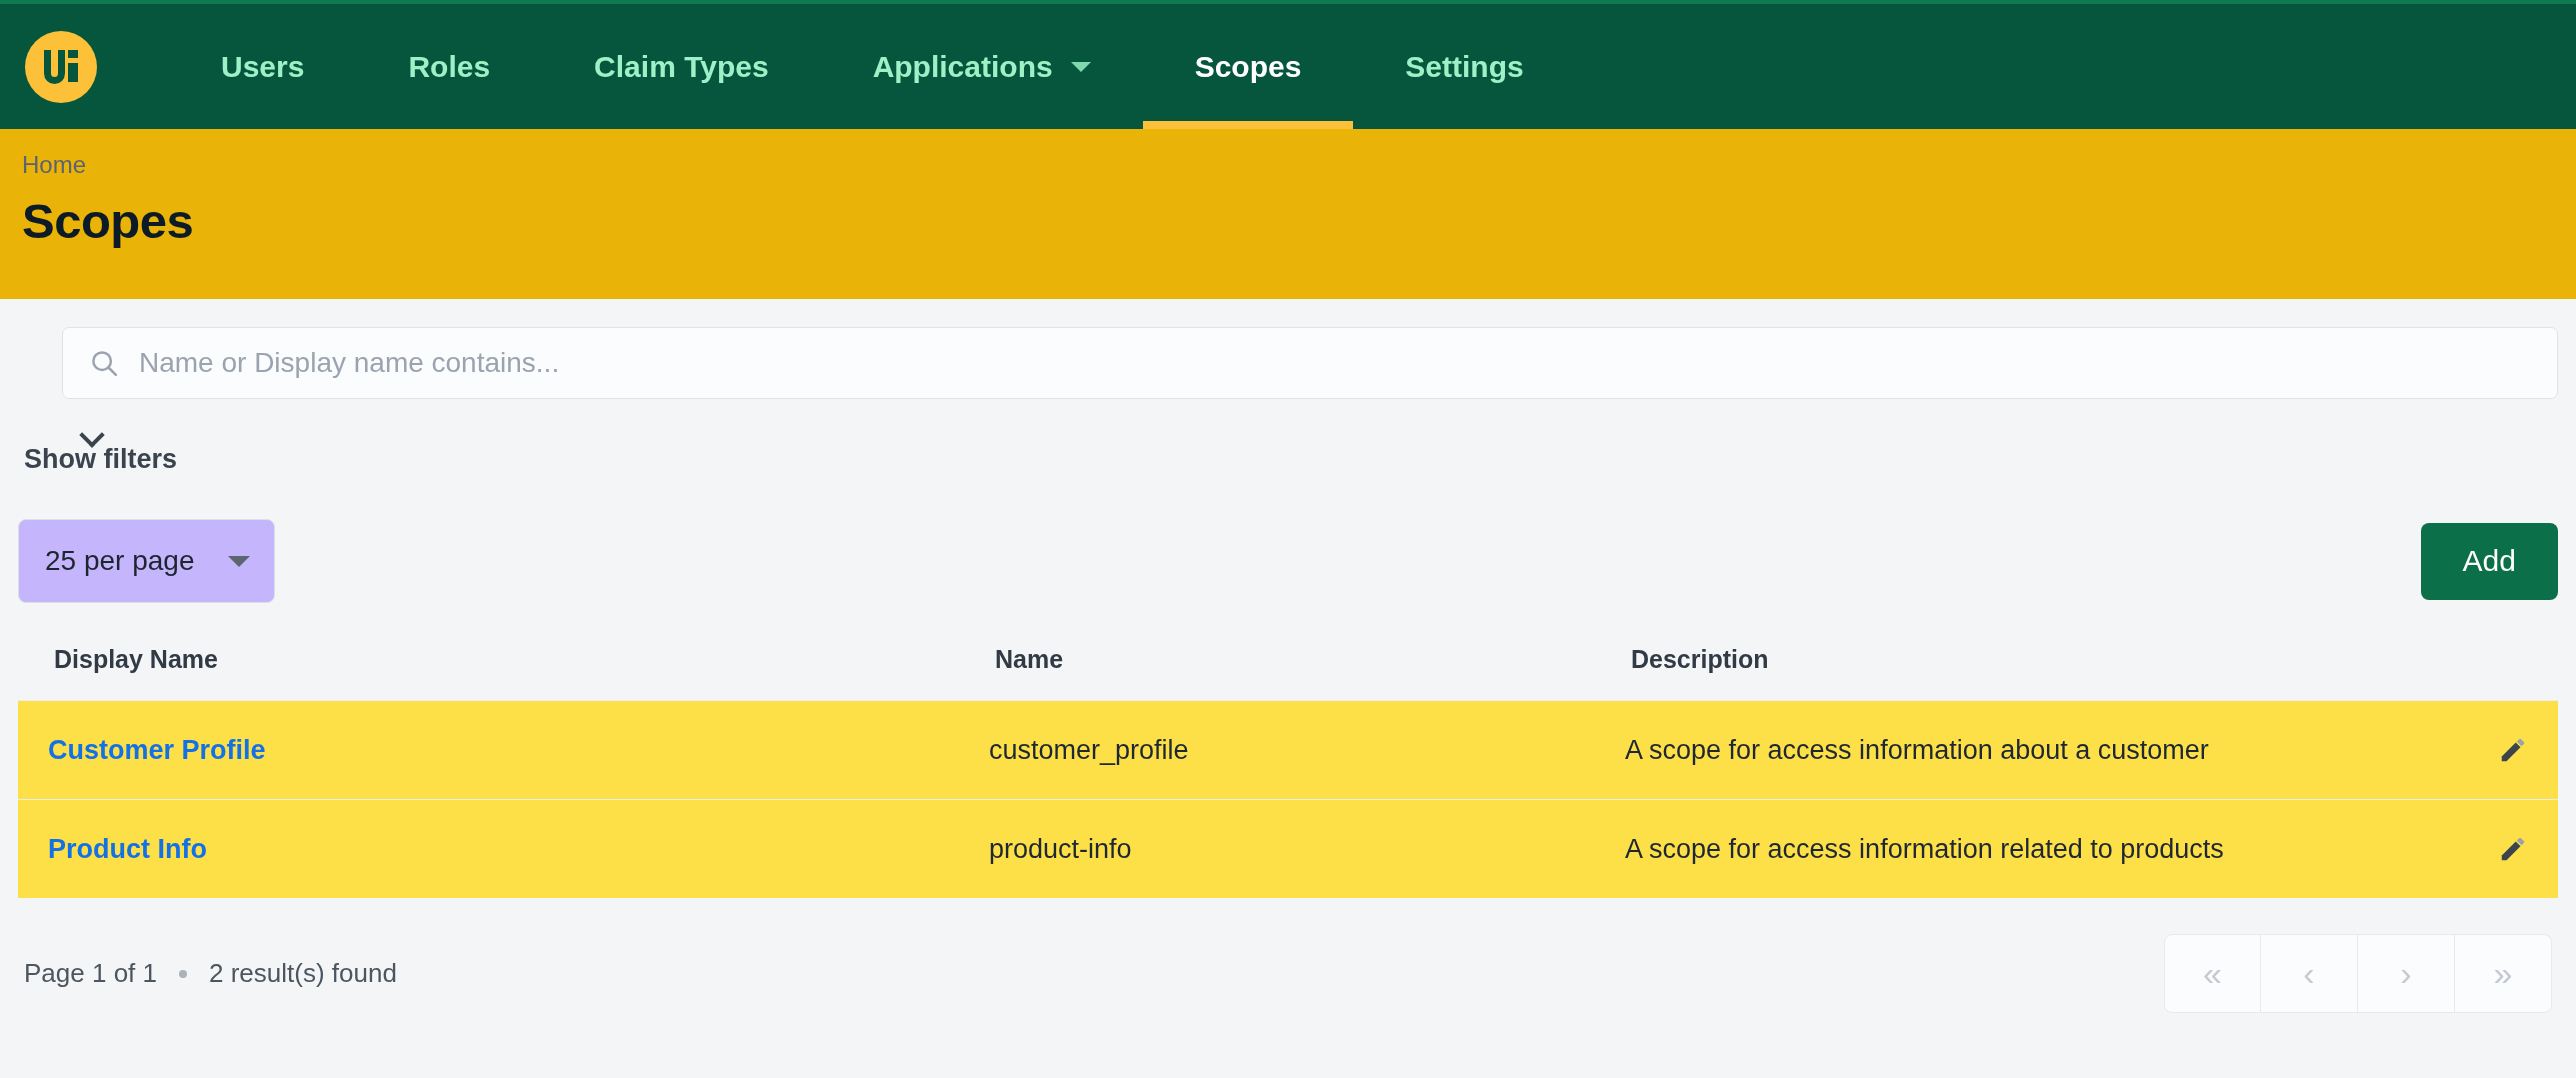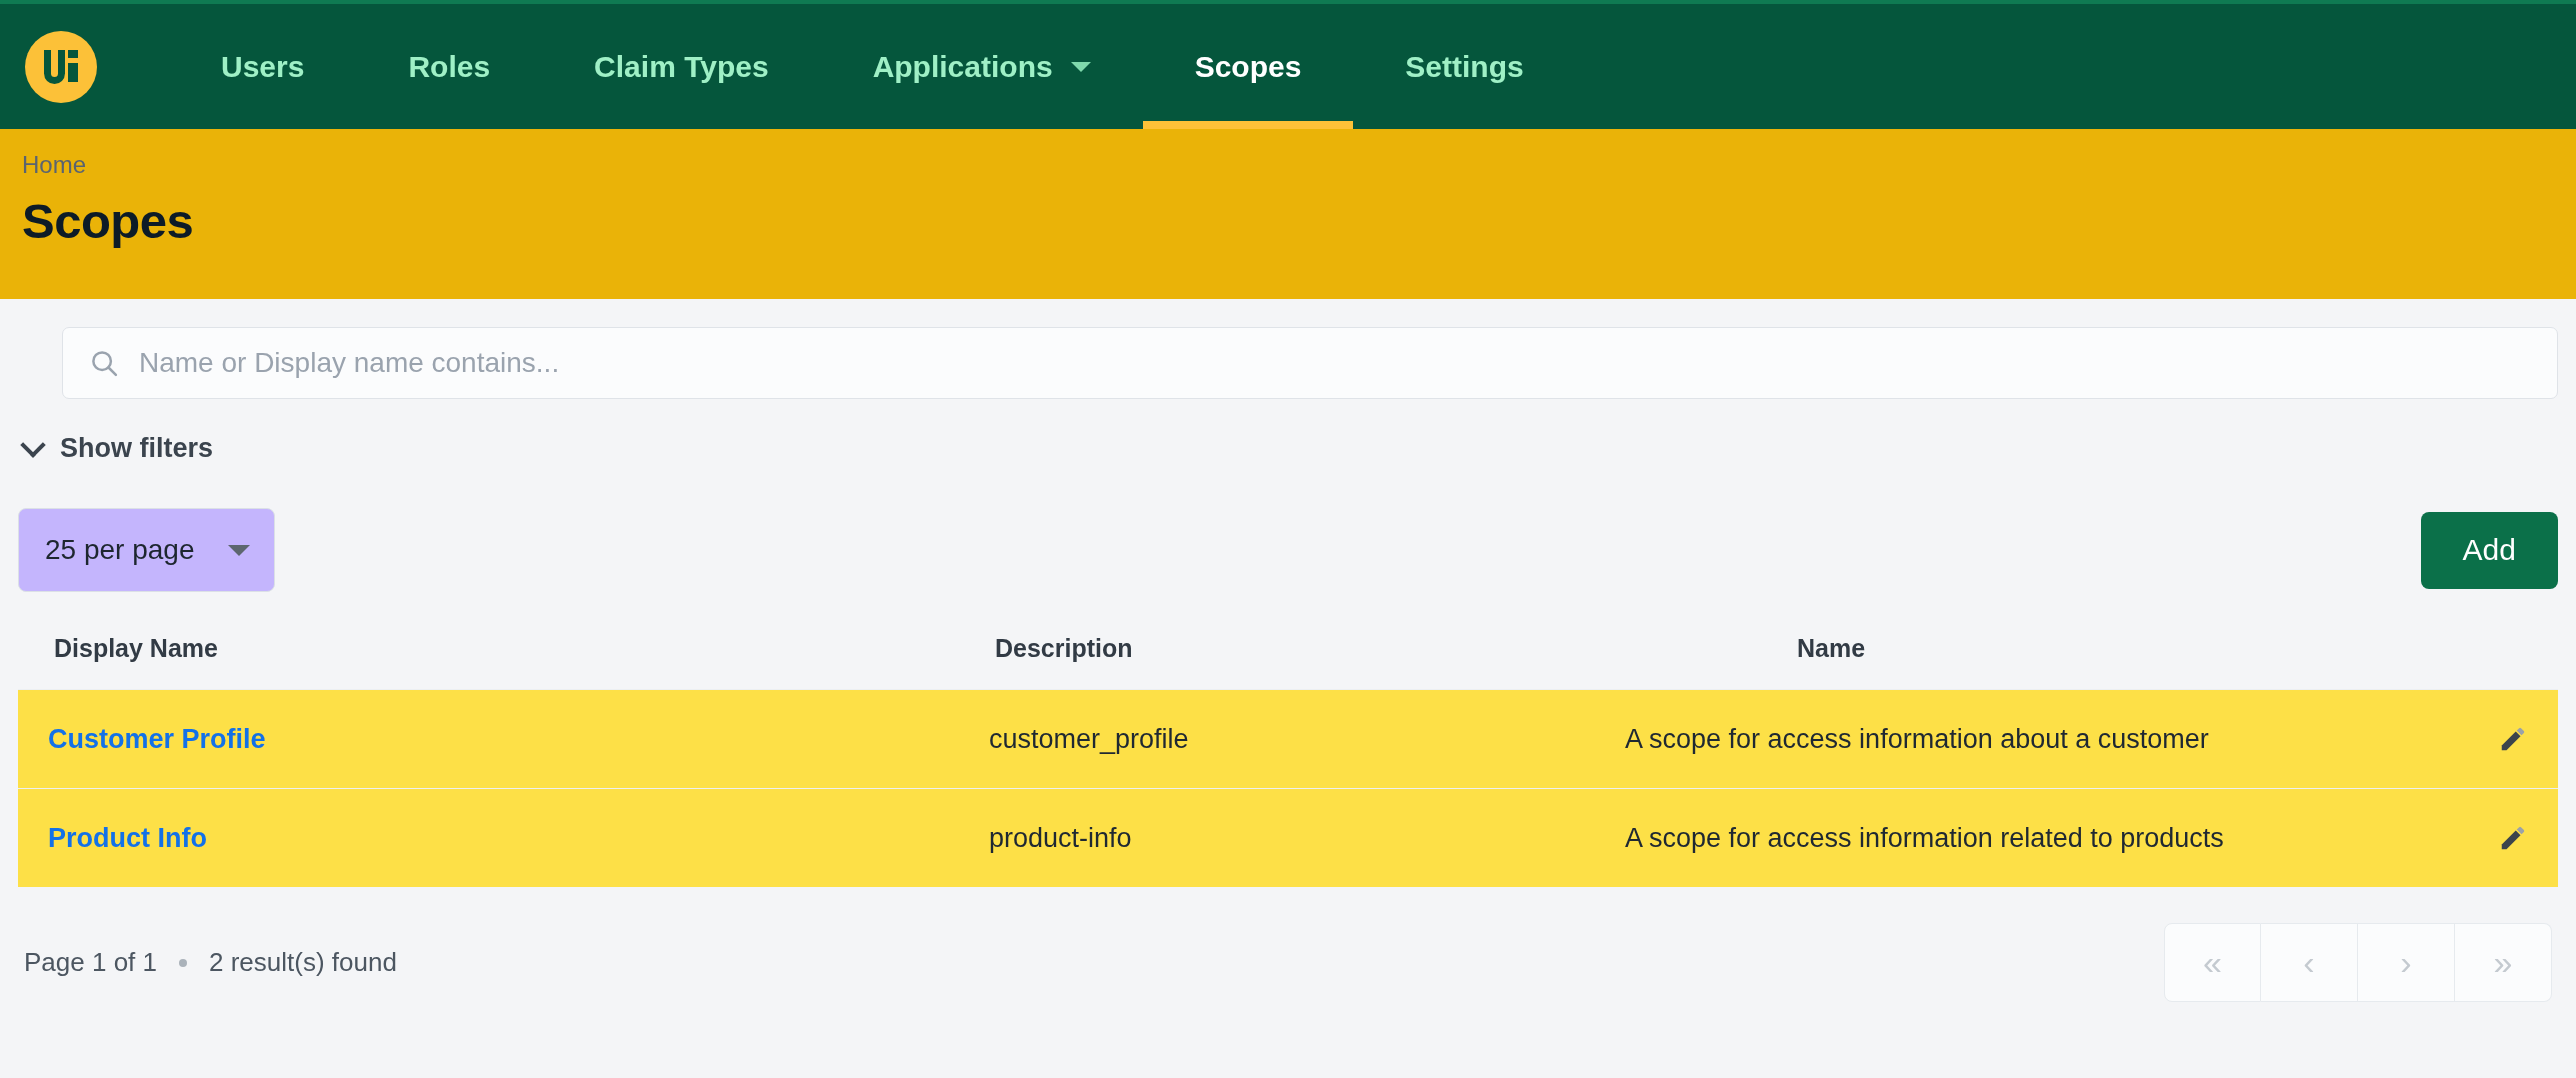--- a/index.html
+++ b/index.html
@@ -139,20 +139,21 @@
     height: 100%;
   }
   .search-input::placeholder { color: #9aa3ae; }
 
   .filters-row {
     display: flex;
     align-items: center;
     padding: 34px 6px 0 6px;
     cursor: pointer;
     width: fit-content;
+    flex-direction: column;
   }
   .chevron-down {
     width: 18px; height: 18px;
     border-right: 4px solid #3b444e;
     border-bottom: 4px solid #3b444e;
     transform: rotate(45deg);
     margin-right: 18px;
     margin-top: -7px;
   }
   .filters-label {
@@ -340,22 +341,22 @@
       <span class="per-page-label">25 per page</span>
       <span class="per-page-caret"></span>
     </div>
     <button class="add-button">Add</button>
   </div>
 
   <div class="table">
 
     <div class="thead">
       <div class="th col-display">Display Name</div>
+      <div class="th col-name">Name</div>
       <div class="th col-desc">Description</div>
-      <div class="th col-name">Name</div>
       <div class="th col-action"></div>
     </div>
 
     <div class="trow">
       <div class="col-display">
         <span class="cell-link">Customer Profile</span>
       </div>
       <div class="col-name cell-text">customer_profile</div>
       <div class="col-desc cell-text">A scope for access information about a customer</div>
       <div class="col-action">

